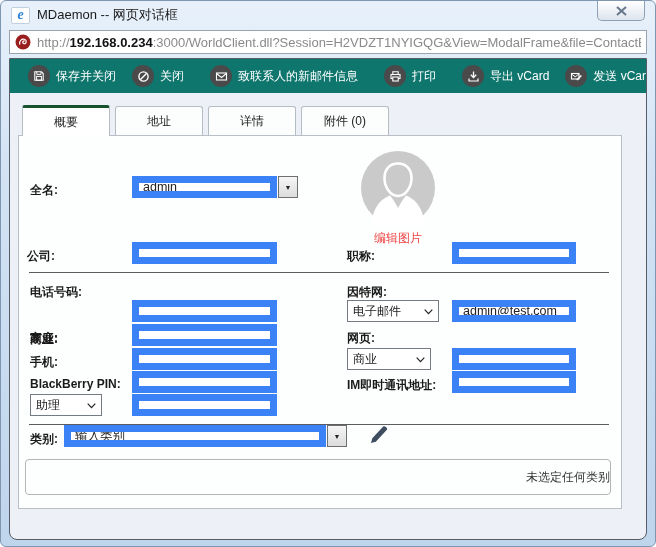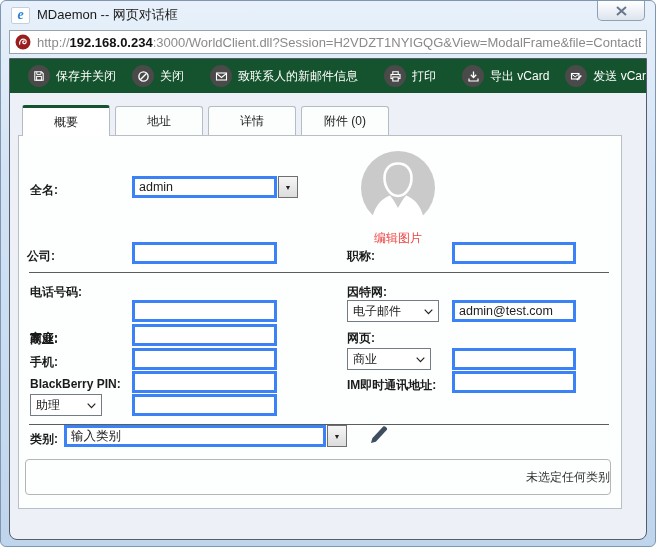--- a/index.html
+++ b/index.html
@@ -38,21 +38,21 @@
   }
   .url-text { font-size:13px; color:#8a8a8a; white-space:nowrap; overflow:hidden; }
   .url-text b { color:#111; }
   .md-favicon { flex:0 0 16px; height:16px; }
   
   .page {
     flex:1; display:flex; flex-direction:column; overflow:hidden;
     background:#edf1f7; border:1px solid #565d66; border-radius:0 0 8px 8px;
   }
   .toolbar {
-    flex:0 0 34px; background:#14532d; display:flex; align-items:center; padding:0 10px;
+    flex:0 0 34px; background:#0f766e; display:flex; align-items:center; padding:0 10px;
   }
   .tbtn { display:flex; align-items:center; gap:6px; margin:0 8px; cursor:pointer; white-space:nowrap; }
   .tbtn .tlabel { color:#fff; font-size:12px; }
   .circ {
     width:22px; height:22px; border-radius:50%; background:#4a4a4a;
     display:flex; align-items:center; justify-content:center; flex:0 0 22px;
   }
   .tsep { width:2px; height:26px; background:rgba(0,0,20,0.55); margin:0 5px; }
   
   .content { flex:1; position:relative; }
@@ -64,21 +64,21 @@
     font-size:12px; color:#222; cursor:pointer;
   }
   .tab.active { background:#fff; border-top:3px solid #14532d; height:31px; margin-top:-1px; }
   .panel {
     position:absolute; left:8px; top:42px; width:604px; height:374px;
     background:#fdfefe; border:1px solid #b9bfc6;
   }
   .abs { position:absolute; }
   .flabel { font-size:12px; font-weight:bold; color:#1a1a1a; white-space:nowrap; }
   .tinput {
-    position:absolute; height:22px; border:3px solid #3b82f6; background:#fff;
+    position:absolute; height:22px; border:7px solid #3b82f6; background:#fff;
     font-family:"Liberation Sans", sans-serif; font-size:12.5px; color:#222; padding:0 4px;
   }
   .sel {
     position:absolute; height:22px; border:1px solid #757b82; background:#fff;
     display:flex; align-items:center; justify-content:space-between;
     padding:0 5px; font-size:12px; color:#1a1a1a; cursor:pointer;
   }
   .ddbtn {
     position:absolute; width:20px; height:22px;
     background:linear-gradient(180deg,#f6f6f6,#dcdcdc);

